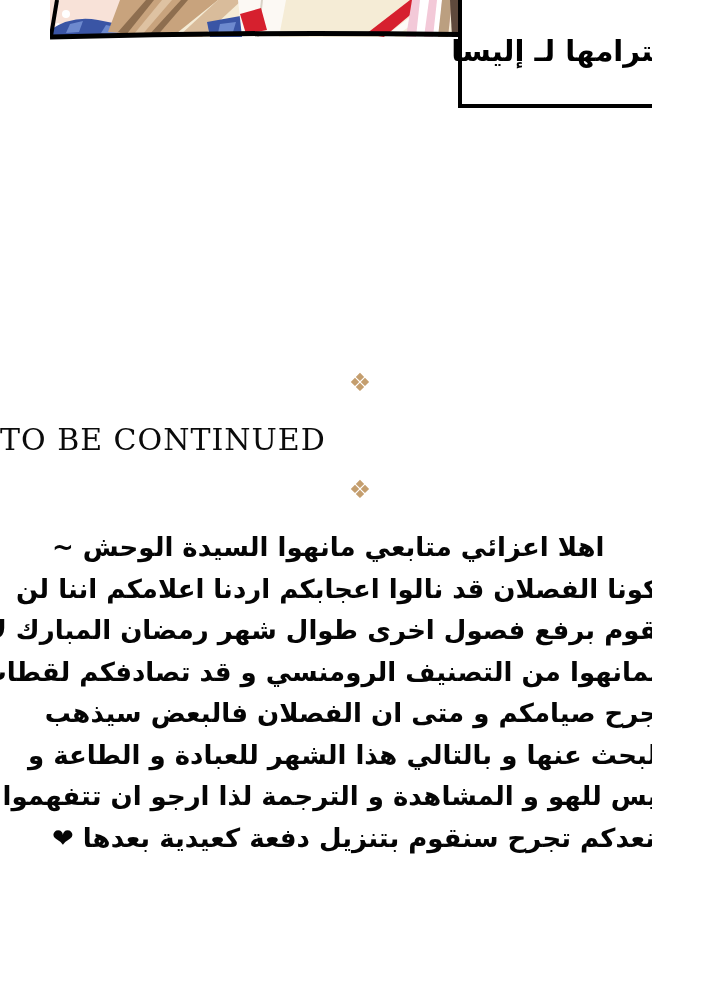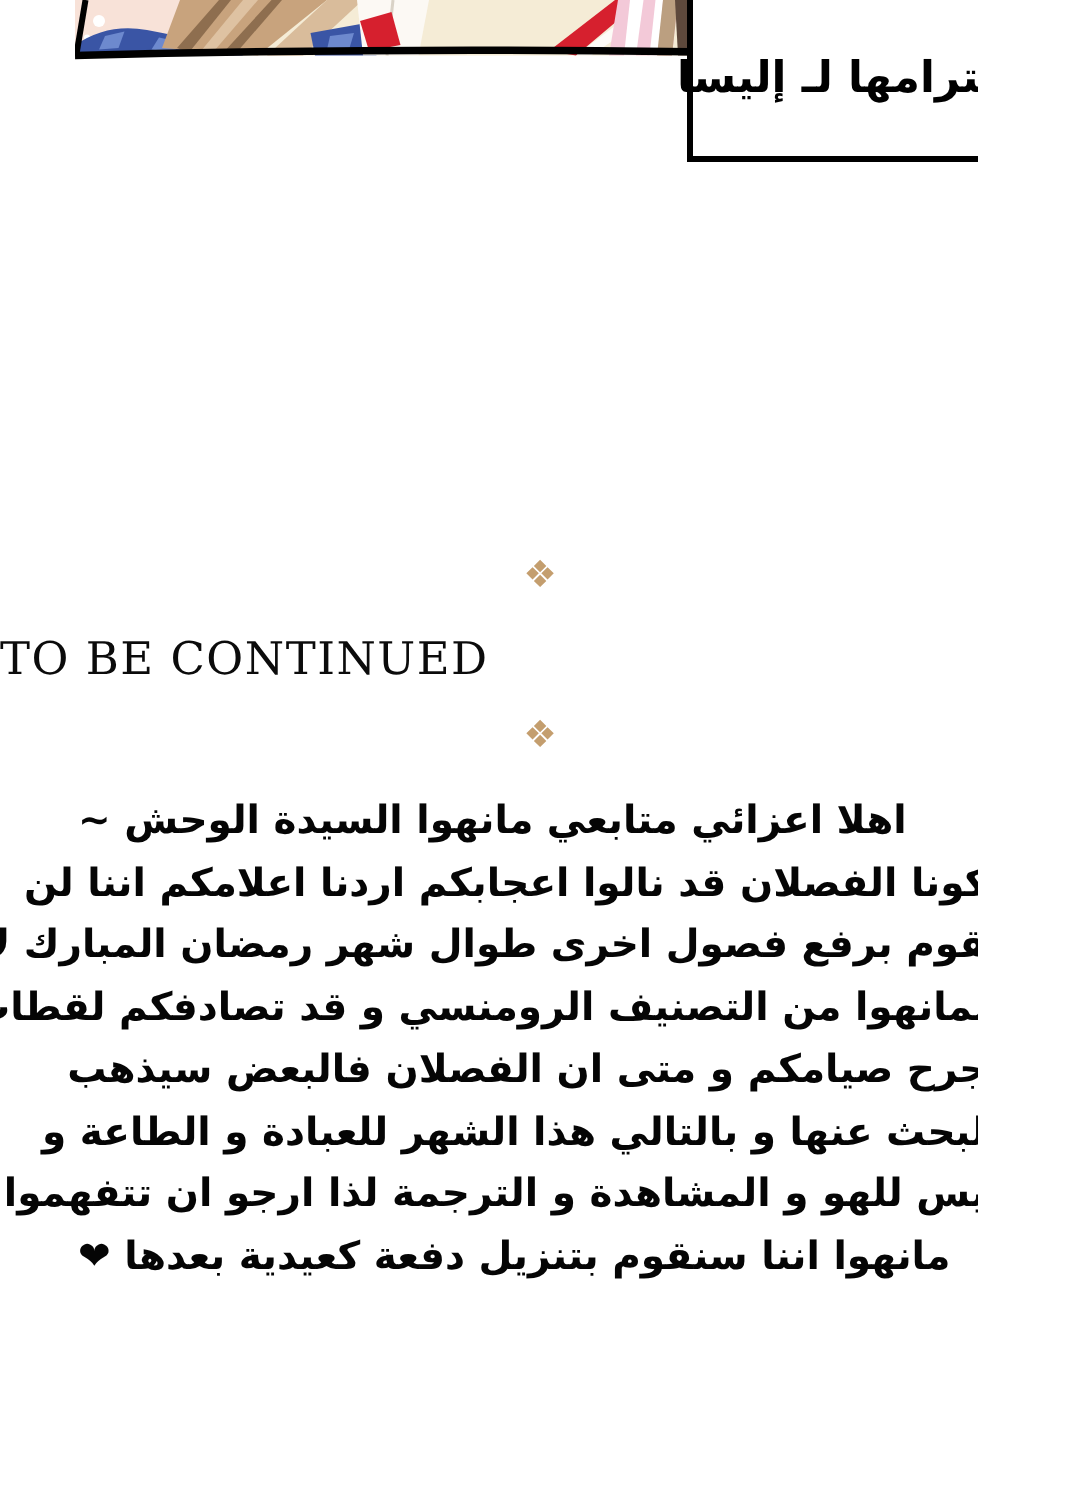--- a/index.html
+++ b/index.html
@@ -111,18 +111,18 @@
   <div class="ornament ornament-2">❖</div>
 
   <div class="note">
     <div class="note-line">اهلا اعزائي متابعي مانهوا السيدة الوحش ~</div>
     <div class="note-line">يكونا الفصلان قد نالوا اعجابكم اردنا اعلامكم اننا لن</div>
     <div class="note-line">نقوم برفع فصول اخرى طوال شهر رمضان المبارك لأن</div>
     <div class="note-line">المانهوا من التصنيف الرومنسي و قد تصادفكم لقطات</div>
     <div class="note-line">تجرح صيامكم و متى ان الفصلان فالبعض سيذهب</div>
     <div class="note-line">للبحث عنها و بالتالي هذا الشهر للعبادة و الطاعة و</div>
     <div class="note-line">ليس للهو و المشاهدة و الترجمة لذا ارجو ان تتفهموا و</div>
-    <div class="note-line">مانهوا اننا سنقوم بتنزيل دفعة كعيدية بعدها ❤</div>
+    <div class="note-line">نعدكم تجرح سنقوم بتنزيل دفعة كعيدية بعدها ❤</div>
   </div>
 
   <div class="scroll-thumb"></div>
 
 </div>
 
 </body></html>

